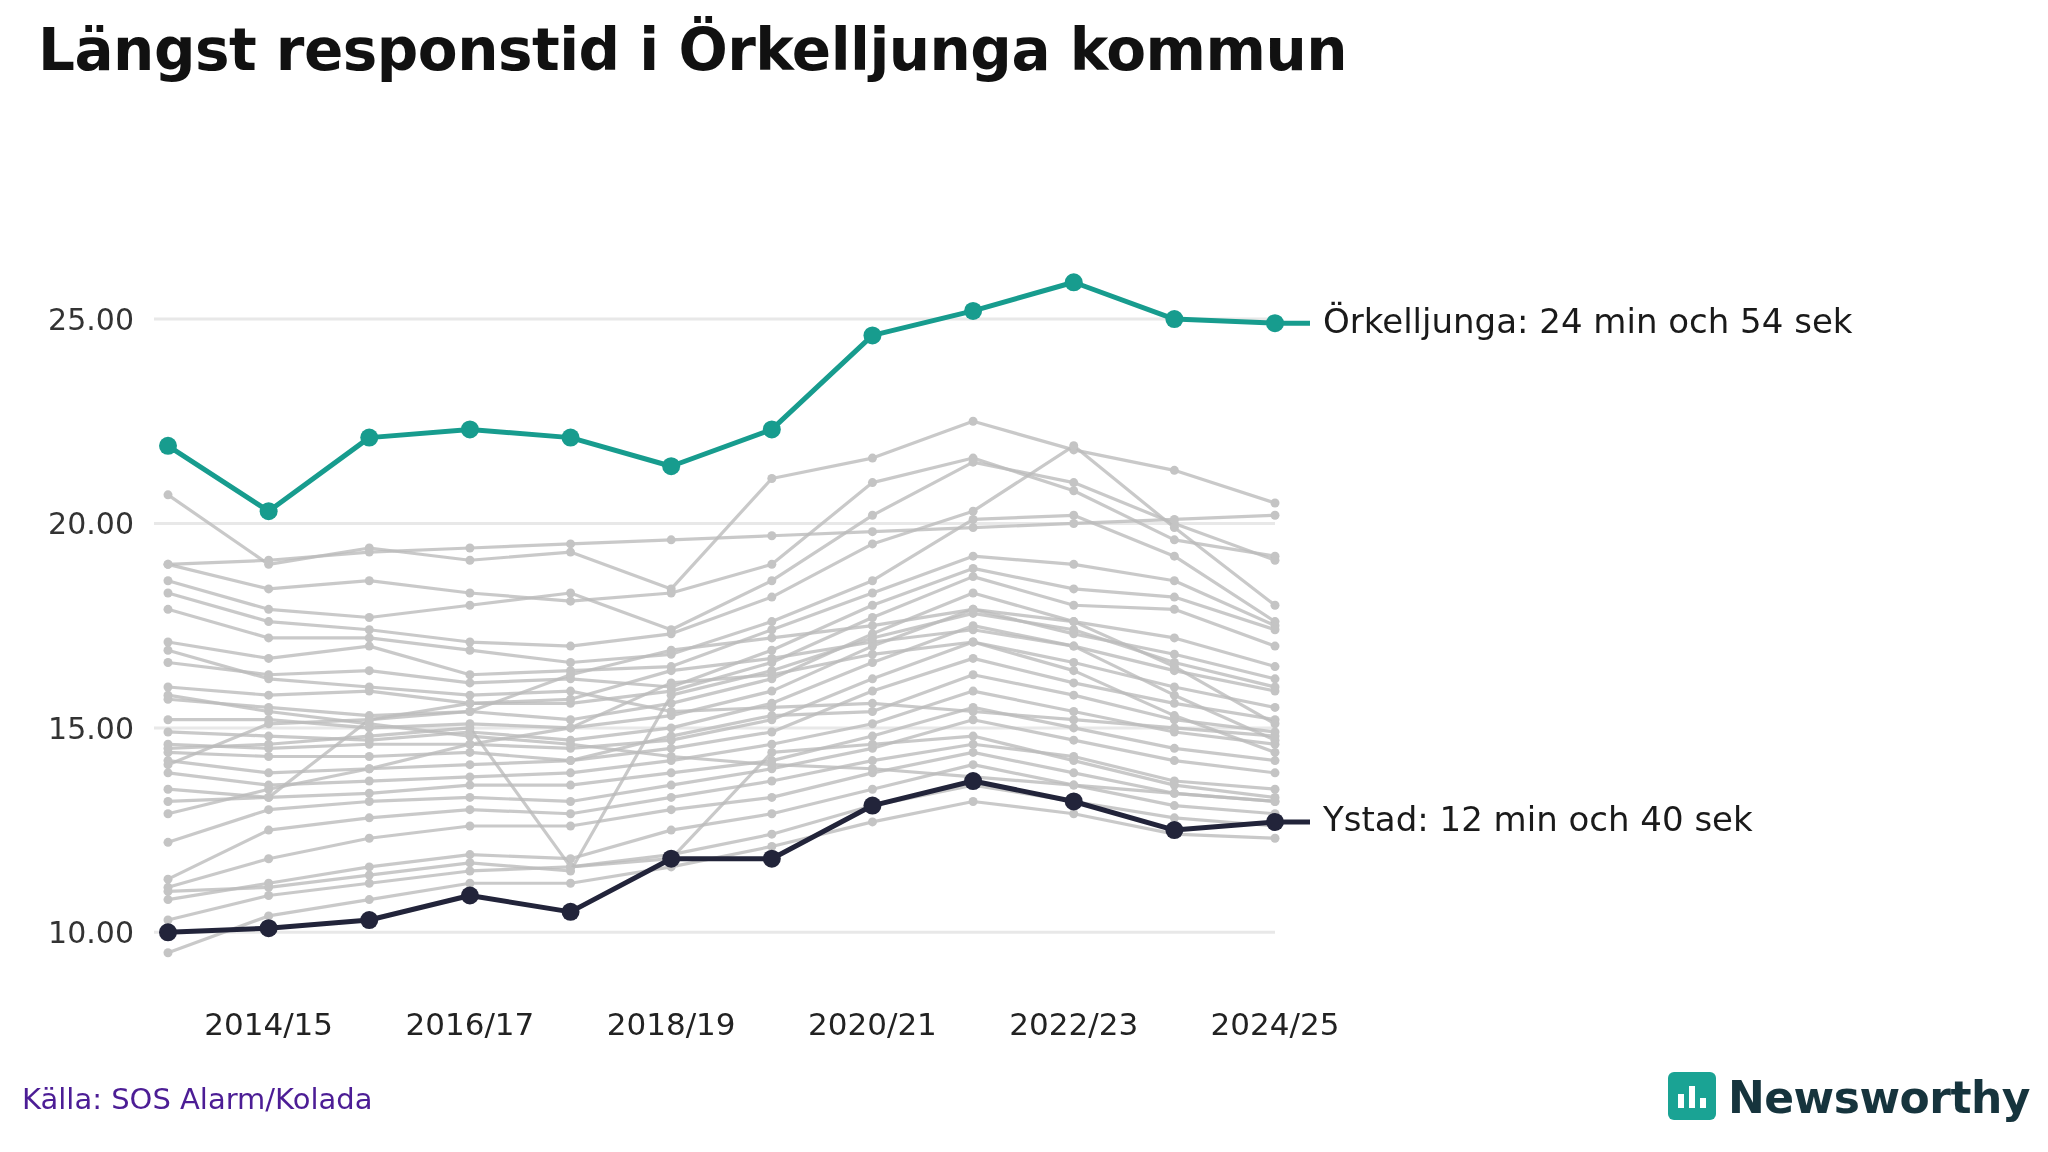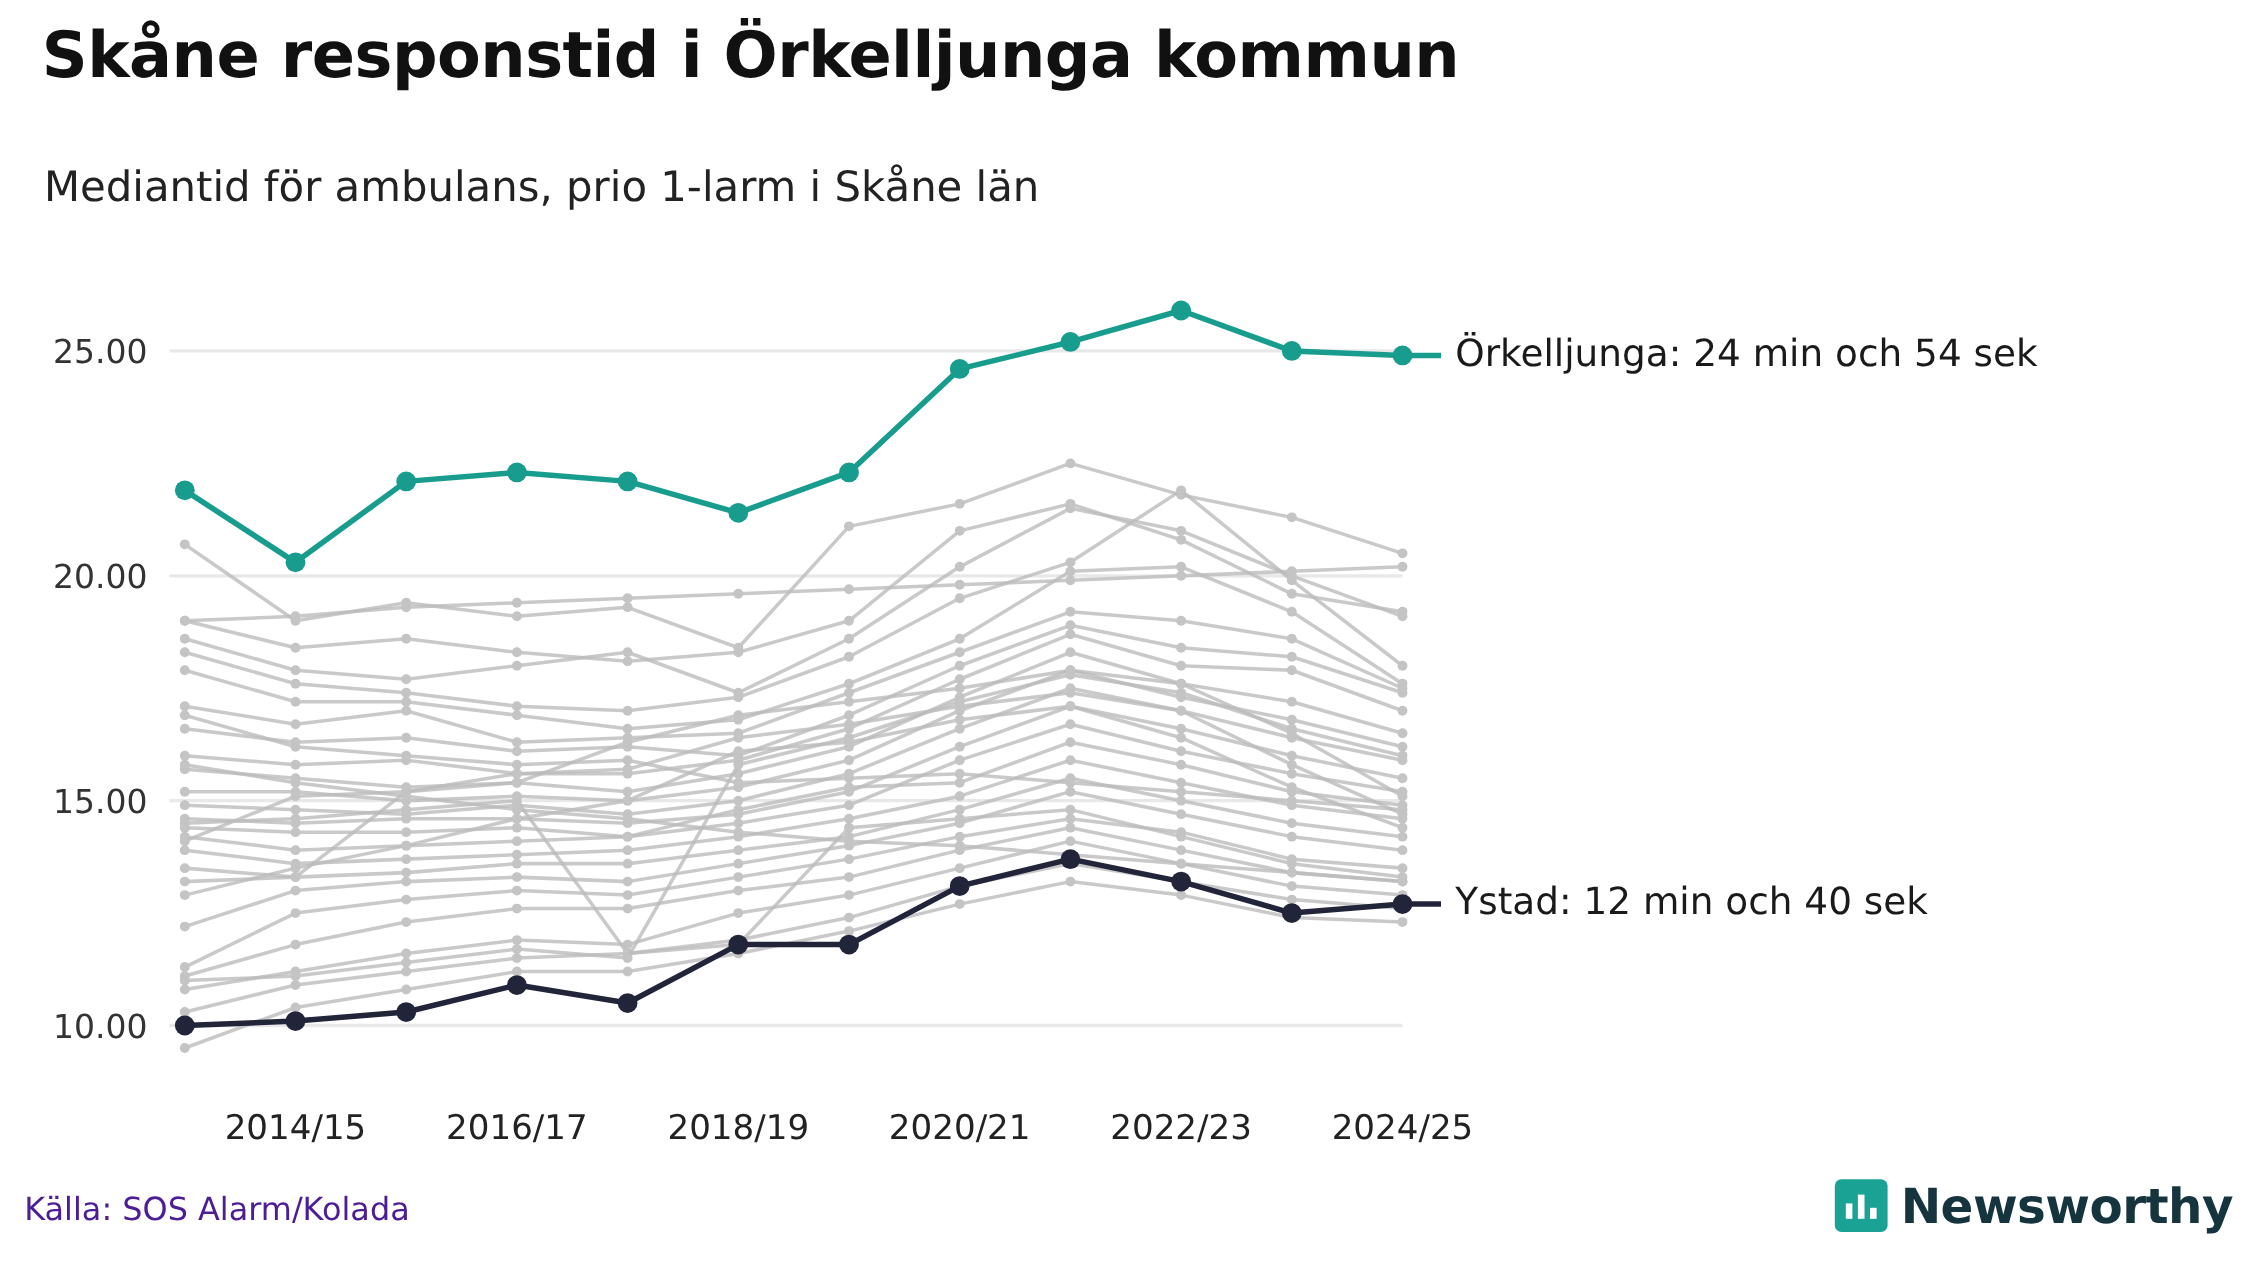--- a/index.html
+++ b/index.html
@@ -101,22 +101,21 @@
     fill: #1a1a1a;
     font-family: "DejaVu Sans", sans-serif;
     dominant-baseline: middle;
   }
 </style>
 </head>
 <body>
 
 <div class="page">
 
-  <div class="title">Skåne responstid i Örkelljunga kommun</div>
-  <div class="subtitle">Mediantid för ambulans, prio 1-larm i Skåne län</div>
+  <div class="title">Längst responstid i Örkelljunga kommun</div>
 
   <svg class="chart-area" id="chart-svg" viewBox="0 0 2048 1152" xmlns="http://www.w3.org/2000/svg">
       <line x1="154" x2="1275" y1="932.2941176470588" y2="932.2941176470588" stroke="#e8e8e8" stroke-width="3"></line>
       <text x="134" y="943.2941176470588" class="ytick">10.00</text>
       <line x1="154" x2="1275" y1="727.8823529411765" y2="727.8823529411765" stroke="#e8e8e8" stroke-width="3"></line>
       <text x="134" y="738.8823529411765" class="ytick">15.00</text>
       <line x1="154" x2="1275" y1="523.4705882352941" y2="523.4705882352941" stroke="#e8e8e8" stroke-width="3"></line>
       <text x="134" y="534.4705882352941" class="ytick">20.00</text>
       <line x1="154" x2="1275" y1="319.0588235294117" y2="319.0588235294117" stroke="#e8e8e8" stroke-width="3"></line>
       <text x="134" y="330.0588235294117" class="ytick">25.00</text>

